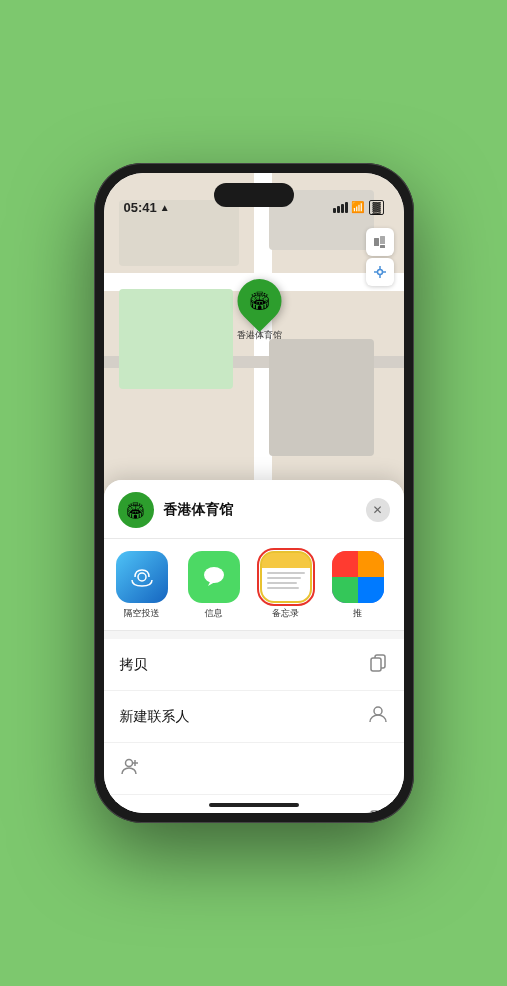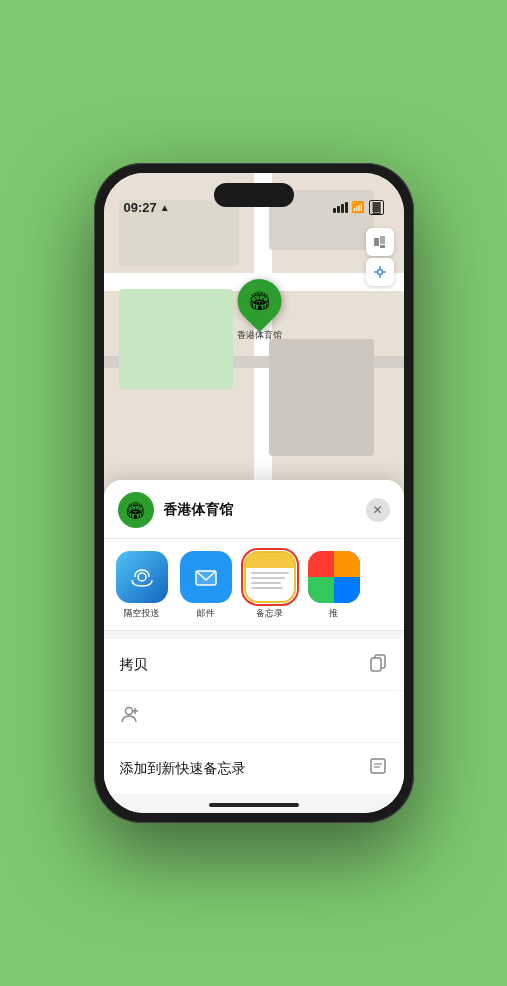--- a/index.html
+++ b/index.html
@@ -234,21 +234,21 @@
       justify-content: center;
       font-size: 12px;
       color: #666;
       cursor: pointer;
     }
     
     .share-row {
       background: #fff;
       padding: 12px 10px 10px;
       display: flex;
-      gap: 8px;
+      gap: 16px;
       align-items: flex-start;
       overflow-x: auto;
       border-bottom: 1px solid #e8e8e8;
     }
     .share-item {
       display: flex;
       flex-direction: column;
       align-items: center;
       gap: 4px;
       min-width: 56px;
@@ -321,21 +321,21 @@
 </head>
 <body>
 
 <div class="phone-outer">
   <div class="phone-inner">
 
     <div class="dynamic-island"></div>
 
     <div class="status-bar">
       <div style="display:flex;align-items:center;gap:3px;">
-        <span class="status-time">09:27</span>
+        <span class="status-time">05:41</span>
         <span style="font-size:10px;color:#222;">▲</span>
       </div>
       <div class="status-icons">
         <div class="signal-bars">
           <span style="height:5px;"></span>
           <span style="height:7px;"></span>
           <span style="height:9px;"></span>
           <span style="height:11px;"></span>
         </div>
         <span style="font-size:11px;">📶</span>
@@ -401,30 +401,30 @@
               <circle cx="13" cy="13" r="4" stroke="white" stroke-width="1.5" fill="none"></circle>
               <path d="M6 13 Q6 6 13 6" stroke="white" stroke-width="1.5" fill="none"></path>
               <path d="M20 13 Q20 6 13 6" stroke="white" stroke-width="1.5" fill="none"></path>
               <path d="M3 16 Q3 22 13 22" stroke="white" stroke-width="1.5" fill="none"></path>
               <path d="M23 16 Q23 22 13 22" stroke="white" stroke-width="1.5" fill="none"></path>
             </svg>
           </div>
           <span class="share-label">隔空投送</span>
         </div>
 
-
         <div class="share-item">
-          <div class="share-icon-wrap mail">
+          <div class="share-icon-wrap messages">
             <svg width="28" height="28" viewBox="0 0 28 28" fill="none">
-              <rect x="4" y="8" width="20" height="14" rx="2" fill="white" fill-opacity="0.2" stroke="white" stroke-width="1.5"></rect>
-              <polyline points="4,8 14,17 24,8" stroke="white" stroke-width="1.5" fill="none"></polyline>
+              <ellipse cx="14" cy="12" rx="10" ry="8" fill="white"></ellipse>
+              <polygon points="10,19 8,23 15,19" fill="white"></polygon>
             </svg>
           </div>
-          <span class="share-label">邮件</span>
-        </div>
+          <span class="share-label">信息</span>
+        </div>
+
 
         <div class="share-item">
           <div class="share-icon-wrap notes notes-selected" style="flex-direction:column;justify-content:flex-start;padding:0;overflow:hidden;position:relative;">
             <div style="width:100%;height:30%;background:#f5c842;"></div>
             <div style="flex:1;width:100%;display:flex;flex-direction:column;gap:3px;padding:4px 5px;">
               <div style="height:2px;background:#ccc;border-radius:1px;width:100%;"></div>
               <div style="height:2px;background:#ccc;border-radius:1px;width:90%;"></div>
               <div style="height:2px;background:#ccc;border-radius:1px;width:80%;"></div>
               <div style="height:2px;background:#ccc;border-radius:1px;width:85%;"></div>
             </div>
@@ -448,20 +448,29 @@
         <div class="action-item">
           <span class="action-label">拷贝</span>
           <span class="action-icon">
             <svg width="20" height="20" viewBox="0 0 20 20" fill="none">
               <rect x="7" y="3" width="10" height="13" rx="2" stroke="#888" stroke-width="1.5"></rect>
               <rect x="3" y="6" width="10" height="13" rx="2" fill="white" stroke="#888" stroke-width="1.5"></rect>
             </svg>
           </span>
         </div>
 
+        <div class="action-item">
+          <span class="action-label">新建联系人</span>
+          <span class="action-icon">
+            <svg width="20" height="20" viewBox="0 0 20 20" fill="none">
+              <circle cx="10" cy="7" r="4" stroke="#888" stroke-width="1.5" fill="none"></circle>
+              <path d="M2 18c0-4 3.6-7 8-7s8 3 8 7" stroke="#888" stroke-width="1.5" fill="none"></path>
+            </svg>
+          </span>
+        </div>
 
         <div class="action-item">
           <span class="action-icon">
             <svg width="20" height="20" viewBox="0 0 20 20" fill="none">
               <circle cx="9" cy="7" r="3.5" stroke="#888" stroke-width="1.5" fill="none"></circle>
               <path d="M2 18c0-3.5 3-6 7-6s7 2.5 7 6" stroke="#888" stroke-width="1.5" fill="none"></path>
               <line x1="15" y1="4" x2="15" y2="10" stroke="#888" stroke-width="1.5"></line>
               <line x1="12" y1="7" x2="18" y2="7" stroke="#888" stroke-width="1.5"></line>
             </svg>
           </span>

